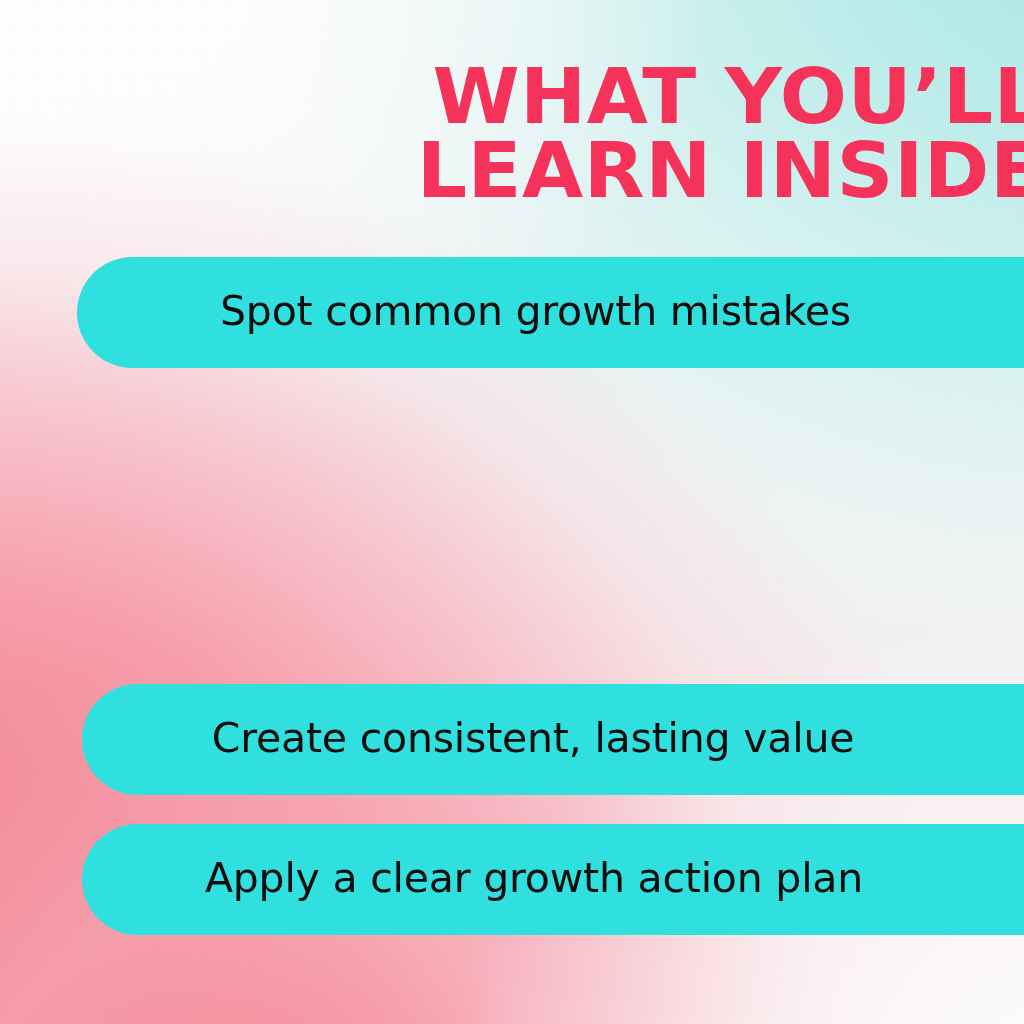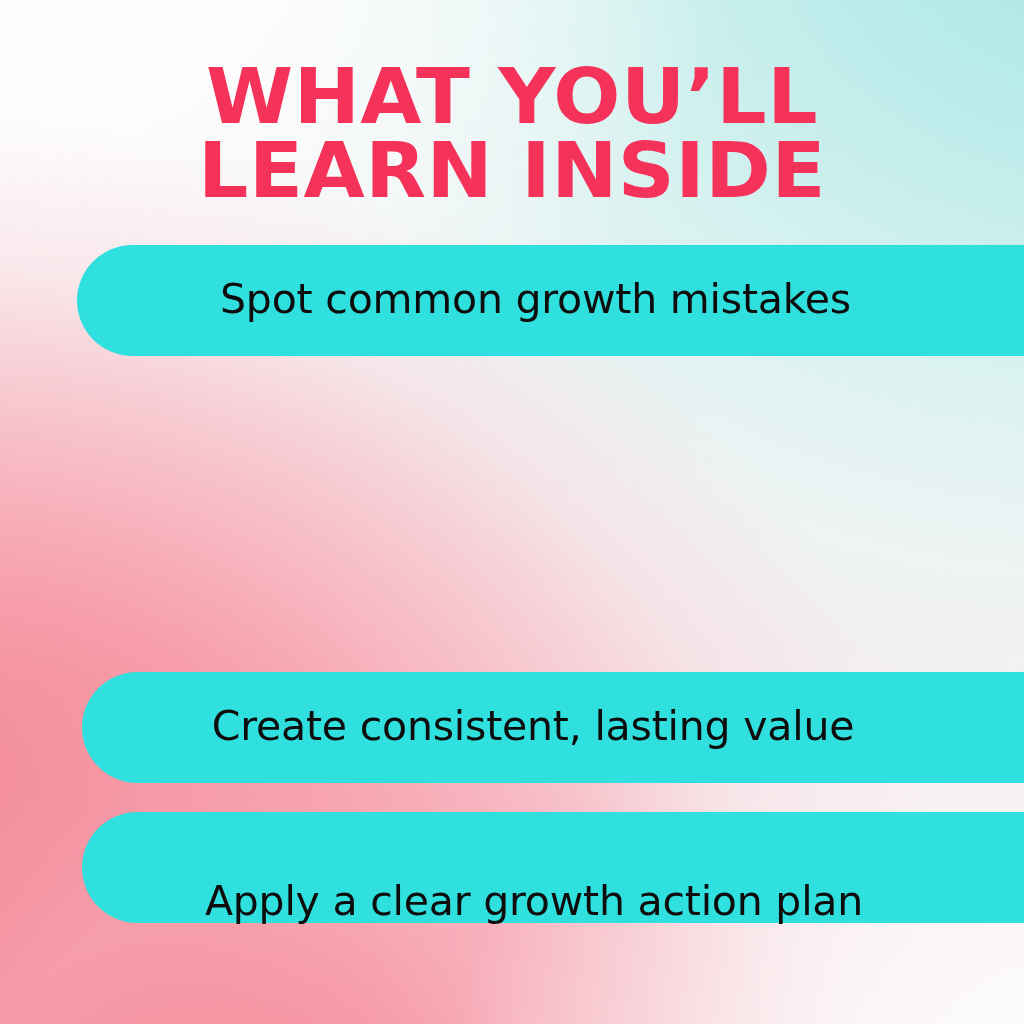--- a/index.html
+++ b/index.html
@@ -78,21 +78,21 @@
       repeating-radial-gradient(circle at 73% 68%, rgba(120,120,120,.08) 0 0.5px, rgba(255,255,255,0) 0.5px 1.5px);
     background-size: 3px 3px, 4px 4px;
   }
 
   
   .headline {
     position: absolute;
     left: 0;
     right: 0;
     top: 62px;
-    text-align: center;
+    text-align: right;
     z-index: 5;
   }
   .headline-line {
     display: block;
     color: #f5335a;
     font-family: "DejaVu Sans", sans-serif;
     font-weight: 700;
     font-size: 74px;
     line-height: 0.92;
     letter-spacing: 0.5px;
@@ -109,41 +109,42 @@
     right: 0;
     height: 111px;
     background: #2fe0de;
     border-top-left-radius: 60px;
     border-bottom-left-radius: 60px;
     border-top-right-radius: 0;
     border-bottom-right-radius: 0;
     display: flex;
     align-items: center;
     z-index: 4;
+    margin-top: 12px;
   }
   .pill-label {
     color: #0d0d0d;
     font-family: "DejaVu Sans", sans-serif;
     font-weight: 400;
     font-size: 41px;
     line-height: 1;
     letter-spacing: -0.2px;
     white-space: nowrap;
     display: block;
     width: 100%;
     text-align: center;
     padding-right: 22px;
     transform: translateY(-1px);
   }
 
   .pill-1 { top: 245px; left: 77px;  }
   .pill-2 { top: 388px; left: 78px;  }
   .pill-3 { top: 530px; left: 82px;  }
   .pill-4 { top: 672px; left: 82px;  }
-  .pill-5 { top: 812px; left: 82px; align-items: flex-end;  }
+  .pill-5 { top: 812px; left: 82px;  }
 
   .pill-1 .pill-label { padding-right: 30px; }
   .pill-2 .pill-label { padding-right: 44px; }
   .pill-3 .pill-label { padding-right: 32px; }
   .pill-4 .pill-label { padding-right: 40px; }
   .pill-5 .pill-label { padding-right: 38px; }
 </style>
 </head>
 <body>
 

